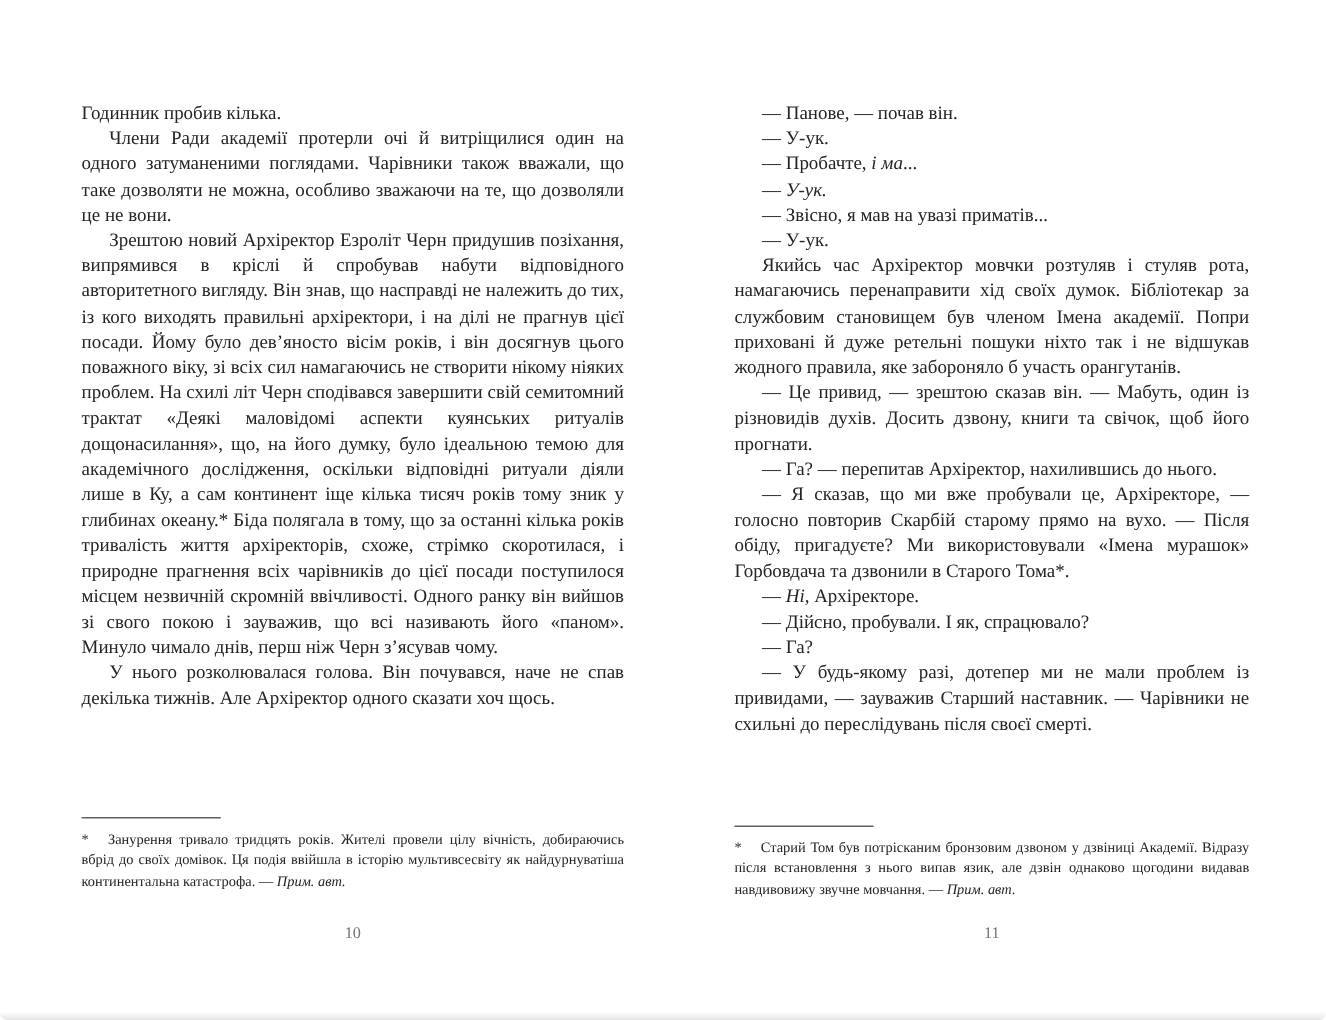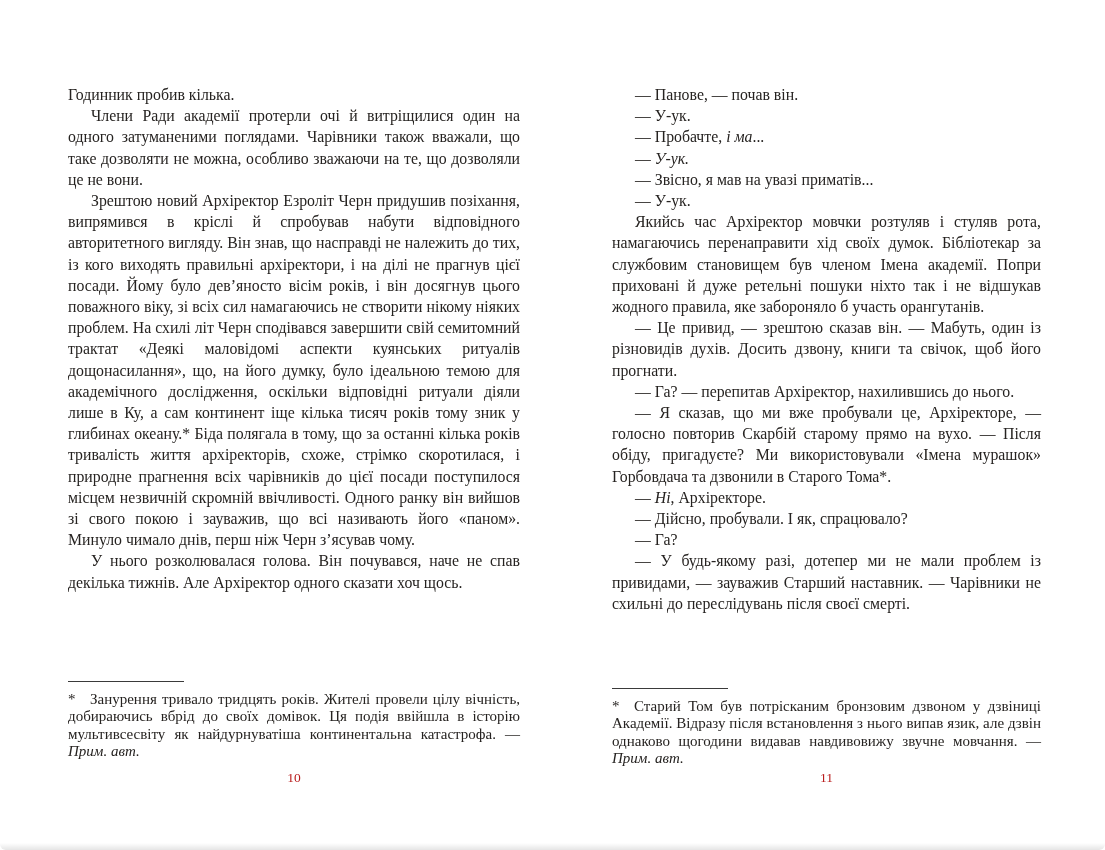--- a/index.html
+++ b/index.html
@@ -28,32 +28,32 @@
   .footnote-area { position: absolute; }
   .fn-left  { left: 68px;  top: 681px; width: 452px; }
   .fn-right { left: 612px; top: 688px; width: 429px; }
   .fn-rule {
     width: 116px;
     height: 1px;
     background: #3a3a3a;
     margin-bottom: 9px;
   }
   .fn-text p {
-    font-size: 15px;
+    font-size: 12px;
     line-height: 17.4px;
     text-align: justify;
     hyphens: auto;
   }
   .fn-marker { display: inline-block; width: 22px; }
   .page-number {
     position: absolute;
     top: 770px;
     font-size: 13.5px;
     text-align: center;
-    color: #b91c1c;
+    color: #737373;
   }
   .pn-left  { left: 68px;  width: 452px; }
   .pn-right { left: 612px; width: 429px; }
   .bottom-shadow {
     position: absolute;
     left: 0; right: 0; bottom: 0;
     height: 7px;
     background: linear-gradient(to bottom, rgba(0,0,0,0), rgba(0,0,0,0.10));
     border-radius: 0 0 6px 6px;
   }

